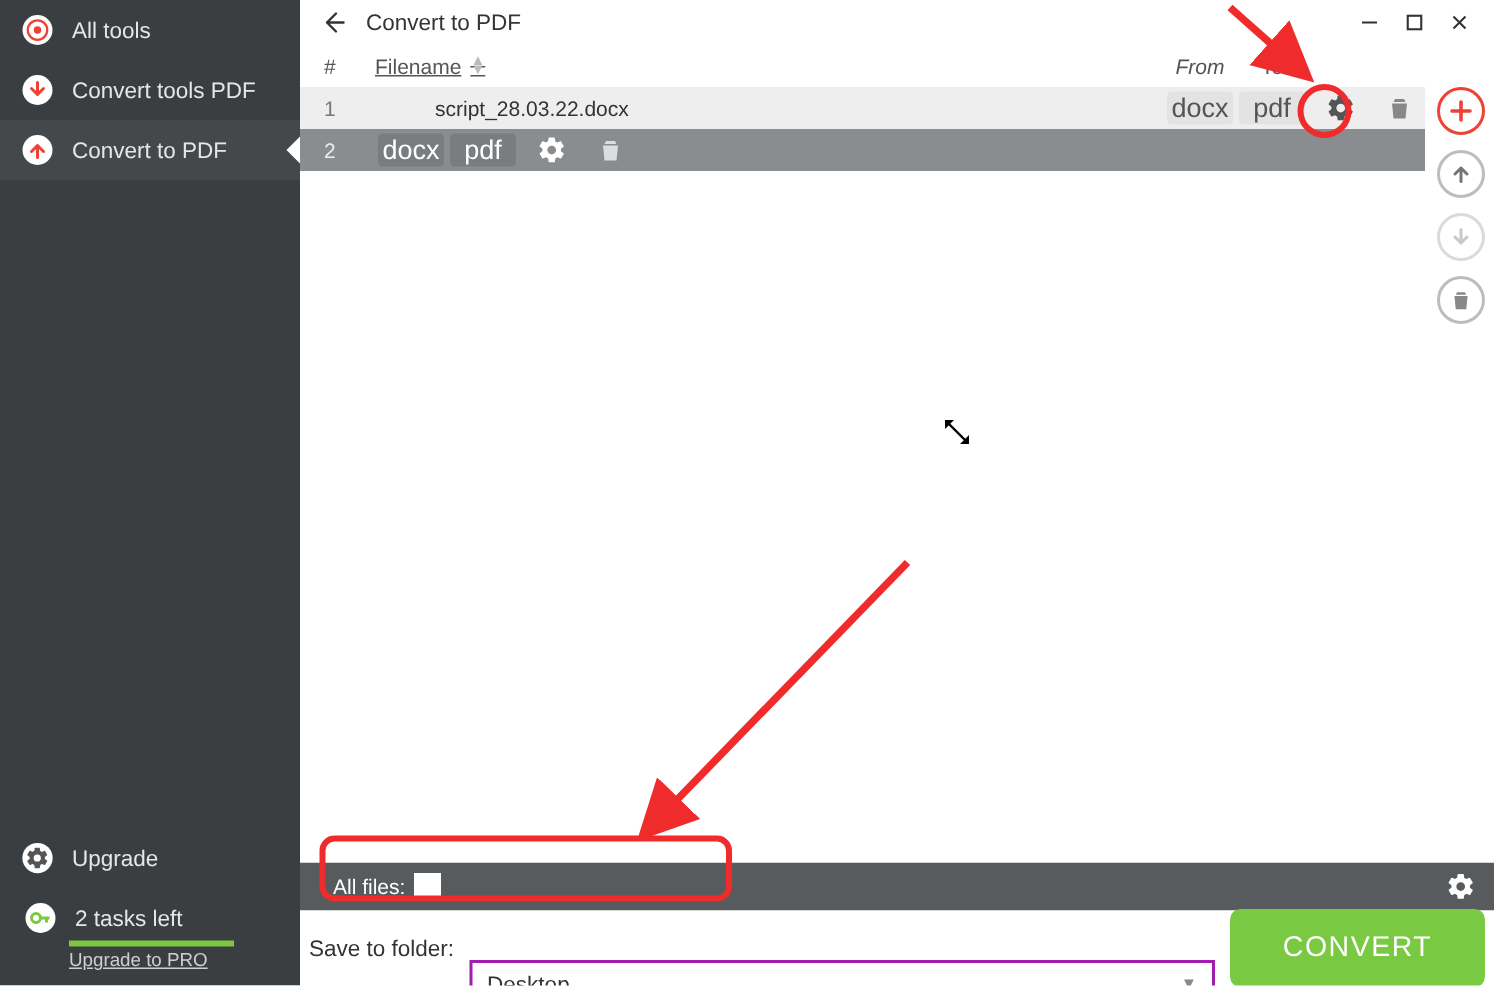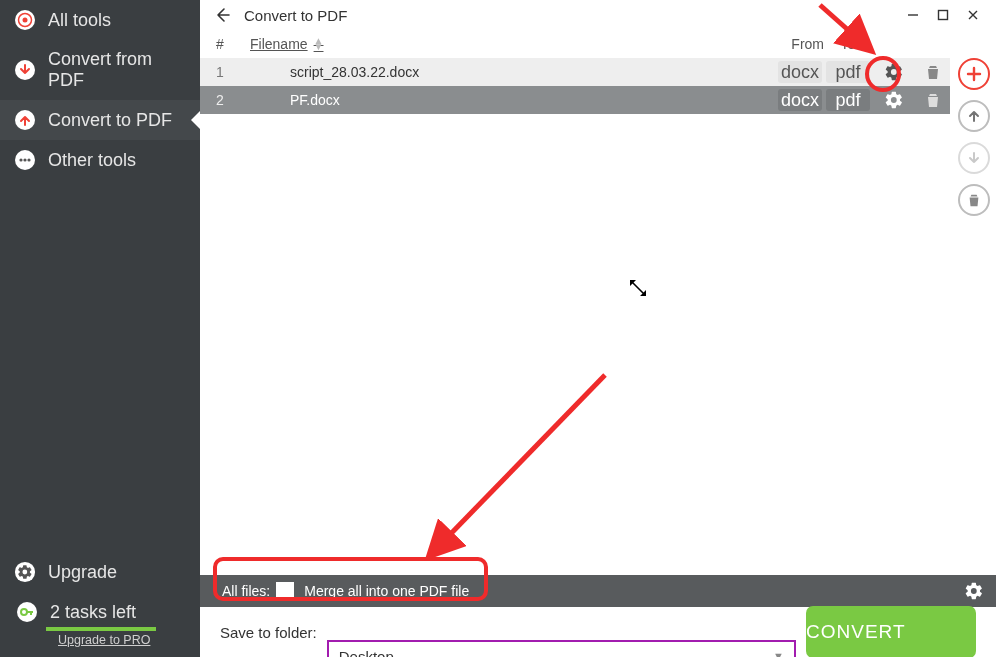--- a/index.html
+++ b/index.html
@@ -2,41 +2,41 @@
 <html><head>
 <meta charset="utf-8">
 <style>
 * { box-sizing: border-box; margin: 0; padding: 0; font-family: "Segoe UI", Arial, sans-serif; }
 html, body { width: 996px; height: 657px; overflow: hidden; background: #fff; }
 .app { display: flex; width: 100%; height: 100%; }
 
 
 .sidebar { width: 200px; background: #3a3e41; color: #e6e6e6; display: flex; flex-direction: column; }
 .sidebar-top { flex: 1; }
-.sidebar-item { display: flex; align-items: center; gap: 12px; padding: 9px 14px; font-size: 18px; cursor: pointer; position: relative; }
+.sidebar-item { display: flex; align-items: center; gap: 12px; padding: 9px 14px; font-size: 15px; cursor: pointer; position: relative; }
 .sidebar-item.active { background: #44484b; }
 .sidebar-item.active::after { content: ""; position: absolute; right: 0; top: 50%; transform: translateY(-50%); border: 9px solid transparent; border-right-color: #fff; }
 .sb-icon { width: 22px; height: 22px; display: flex; align-items: center; justify-content: center; }
 .sidebar-bottom { padding-bottom: 10px; }
 .tasks-bar { height: 4px; background: #7ac943; margin: 2px 14px 2px 46px; width: 110px; }
-.upgrade { font-size: 12.5px; text-decoration: underline; margin-left: 58px; color: #cfcfcf; cursor: pointer; }
+.upgrade { font-size: 12.5px; text-decoration: underline; margin-left: 46px; color: #cfcfcf; cursor: pointer; }
 
 
 .main { flex: 1; display: flex; flex-direction: column; position: relative; }
 .titlebar { height: 30px; display: flex; align-items: center; padding: 0 8px; }
 .tb-back { width: 28px; height: 28px; display: flex; align-items: center; justify-content: center; cursor: pointer; }
 .tb-title { font-size: 15px; color: #333; margin-left: 8px; }
 .tb-controls { margin-left: auto; display: flex; }
 .tb-btn { width: 30px; height: 28px; display: flex; align-items: center; justify-content: center; cursor: pointer; font-size: 14px; color: #333; }
 
 
 .thead { display: flex; align-items: center; height: 28px; font-size: 14px; color: #555; padding-left: 16px; }
 .col-num { width: 34px; text-align: left; }
 .col-name { flex: 1; display: flex; align-items: center; gap: 6px; text-decoration: underline; }
-.col-from { width: 48px; text-align: right; }
+.col-from { width: 48px; text-align: center; font-style: italic; }
 .col-to { width: 48px; text-align: center; }
 .col-gear { width: 44px; }
 .col-del { width: 34px; }
 .sort-icon { font-size: 10px; color: #bbb; line-height: 0.6; display: inline-flex; flex-direction: column; }
 
 
 .tbody { }
 .trow { display: flex; align-items: center; height: 28px; font-size: 14px; padding-left: 16px; }
 .trow.r1 { background: #eeeeee; color: #333; }
 .trow.r2 { background: #8a8d8f; color: #fff; }
@@ -56,25 +56,25 @@
 .rail { position: absolute; right: 6px; top: 58px; display: flex; flex-direction: column; gap: 10px; }
 .rail-btn { width: 32px; height: 32px; border: 2px solid #bdbdbd; border-radius: 50%; display: flex; align-items: center; justify-content: center; cursor: pointer; color: #9e9e9e; background: #fff; }
 .rail-btn.add { border-color: #ef4136; color: #ef4136; }
 
 
 .allfiles { height: 32px; background: #585b5d; color: #fff; display: flex; align-items: center; font-size: 14px; padding: 0 12px 0 22px; }
 .allfiles .chk { width: 18px; height: 18px; background: #fff; margin: 0 10px 0 6px; cursor: pointer; }
 .allfiles .gear-right { margin-left: auto; cursor: pointer; }
 
 
-.saverow { height: 50px; display: flex; align-items: center; padding: 0 20px; gap: 10px; background: #fff; }
+.saverow { height: 50px; display: flex; align-items: center; padding: 0 6px; gap: 10px; background: #fff; }
 .save-label { font-size: 15px; color: #333; }
 .save-select { flex: 1; height: 32px; border: 2px solid #a21caf; display: flex; align-items: center; padding: 0 10px; font-size: 15px; color: #333; cursor: pointer; position: relative; background: #fff; margin-top: 48px; }
 .save-select .caret { margin-left: auto; color: #888; font-size: 11px; }
-.convert-btn { width: 170px; height: 52px; background: #7ac943; color: #fff; border-radius: 7px; display: flex; align-items: center; font-size: 19px; letter-spacing: 1px; cursor: pointer; font-weight: 500; }
+.convert-btn { width: 170px; height: 52px; background: #7ac943; color: #fff; border-radius: 7px; display: flex; align-items: center; justify-content: center; font-size: 19px; letter-spacing: 1px; cursor: pointer; font-weight: 500; }
 
 
 .annot-circle { position: absolute; border: 4px solid #ef2b2b; border-radius: 50%; pointer-events: none; }
 .annot-arrow-svg { position: absolute; pointer-events: none; }
 .annot-rect { position: absolute; border: 4px solid #ef2b2b; border-radius: 10px; pointer-events: none; }
 .cursor { position: absolute; pointer-events: none; }
 
 
 svg { display: block; }
 </style>
@@ -95,41 +95,30 @@
         </span>
         <span>All tools</span>
       </div>
       <div class="sidebar-item">
         <span class="sb-icon">
           <svg width="22" height="22" viewBox="0 0 22 22">
               <circle cx="11" cy="11" r="10" fill="#fff"></circle>
               <path d="M11 6 v8 M7 10 l4 4 l4 -4" fill="none" stroke="#ef4136" stroke-width="2" stroke-linecap="round" stroke-linejoin="round"></path>
             </svg>
         </span>
-        <span>Convert from PDF</span>
+        <span>Convert tools PDF</span>
       </div>
       <div class="sidebar-item active">
         <span class="sb-icon">
           <svg width="22" height="22" viewBox="0 0 22 22">
               <circle cx="11" cy="11" r="10" fill="#fff"></circle>
               <path d="M11 16 v-8 M7 12 l4 -4 l4 4" fill="none" stroke="#ef4136" stroke-width="2" stroke-linecap="round" stroke-linejoin="round"></path>
             </svg>
         </span>
         <span>Convert to PDF</span>
-      </div>
-      <div class="sidebar-item">
-        <span class="sb-icon">
-          <svg width="22" height="22" viewBox="0 0 22 22">
-              <circle cx="11" cy="11" r="10" fill="#fff"></circle>
-              <circle cx="7" cy="11" r="1.6" fill="#555"></circle>
-              <circle cx="11" cy="11" r="1.6" fill="#555"></circle>
-              <circle cx="15" cy="11" r="1.6" fill="#555"></circle>
-            </svg>
-        </span>
-        <span>Other tools</span>
       </div>
     </div>
     <div class="sidebar-bottom">
       <div class="sidebar-item">
         <span class="sb-icon">
           <svg width="22" height="22" viewBox="0 0 24 24">
               <circle cx="12" cy="12" r="11" fill="#fff"></circle>
               <path fill="#555" d="M19.14,12.94a7,7,0,0,0,.05-.94,7,7,0,0,0-.05-.94l2.11-1.65a.5.5,0,0,0,.12-.64l-2-3.46a.5.5,0,0,0-.61-.22l-2.49,1a7,7,0,0,0-1.63-.94l-.38-2.65A.5.5,0,0,0,13.77,2H9.77a.5.5,0,0,0-.49.42L8.9,5.07A7,7,0,0,0,7.27,6l-2.49-1a.5.5,0,0,0-.61.22l-2,3.46a.5.5,0,0,0,.12.64L4.4,11a7,7,0,0,0,0,1.88L2.29,14.51a.5.5,0,0,0-.12.64l2,3.46a.5.5,0,0,0,.61.22l2.49-1a7,7,0,0,0,1.63.94l.38,2.65a.5.5,0,0,0,.49.42h4a.5.5,0,0,0,.49-.42l.38-2.65a7,7,0,0,0,1.63-.94l2.49,1a.5.5,0,0,0,.61-.22l2-3.46a.5.5,0,0,0-.12-.64ZM11.77,15.5A3.5,3.5,0,1,1,15.27,12,3.5,3.5,0,0,1,11.77,15.5Z" transform="scale(0.75) translate(4 4)"></path>
             </svg>
         </span>
@@ -205,42 +194,40 @@
             </svg>
         </div>
         <div class="cell-del">
           <svg width="16" height="16" viewBox="0 0 16 16">
               <path fill="#888" d="M3 5h10l-1 10H4L3 5zm2-3h6l1 2H4l1-2z"></path>
             </svg>
         </div>
       </div>
       <div class="trow r2">
         <div class="cell-num">2</div>
-        <div class="cell-name">PF.docx</div>
         <div class="cell-tag">docx</div>
         <div class="cell-tag">pdf</div>
         <div class="cell-gear">
           <svg width="20" height="20" viewBox="0 0 24 24">
               <path fill="#fff" d="M19.14,12.94a7,7,0,0,0,.05-.94,7,7,0,0,0-.05-.94l2.11-1.65a.5.5,0,0,0,.12-.64l-2-3.46a.5.5,0,0,0-.61-.22l-2.49,1a7,7,0,0,0-1.63-.94l-.38-2.65A.5.5,0,0,0,13.77,2H9.77a.5.5,0,0,0-.49.42L8.9,5.07A7,7,0,0,0,7.27,6l-2.49-1a.5.5,0,0,0-.61.22l-2,3.46a.5.5,0,0,0,.12.64L4.4,11a7,7,0,0,0,0,1.88L2.29,14.51a.5.5,0,0,0-.12.64l2,3.46a.5.5,0,0,0,.61.22l2.49-1a7,7,0,0,0,1.63.94l.38,2.65a.5.5,0,0,0,.49.42h4a.5.5,0,0,0,.49-.42l.38-2.65a7,7,0,0,0,1.63-.94l2.49,1a.5.5,0,0,0,.61-.22l2-3.46a.5.5,0,0,0-.12-.64ZM11.77,15.5A3.5,3.5,0,1,1,15.27,12,3.5,3.5,0,0,1,11.77,15.5Z"></path>
             </svg>
         </div>
         <div class="cell-del">
           <svg width="16" height="16" viewBox="0 0 16 16">
               <path fill="#ddd" d="M3 5h10l-1 10H4L3 5zm2-3h6l1 2H4l1-2z"></path>
             </svg>
         </div>
       </div>
     </div>
 
     <div class="canvas"></div>
 
     <div class="allfiles">
       <span>All files:</span>
       <span class="chk"></span>
-      <span>Merge all into one PDF file</span>
       <span class="gear-right">
         <svg width="20" height="20" viewBox="0 0 24 24">
             <path fill="#fff" d="M19.14,12.94a7,7,0,0,0,.05-.94,7,7,0,0,0-.05-.94l2.11-1.65a.5.5,0,0,0,.12-.64l-2-3.46a.5.5,0,0,0-.61-.22l-2.49,1a7,7,0,0,0-1.63-.94l-.38-2.65A.5.5,0,0,0,13.77,2H9.77a.5.5,0,0,0-.49.42L8.9,5.07A7,7,0,0,0,7.27,6l-2.49-1a.5.5,0,0,0-.61.22l-2,3.46a.5.5,0,0,0,.12.64L4.4,11a7,7,0,0,0,0,1.88L2.29,14.51a.5.5,0,0,0-.12.64l2,3.46a.5.5,0,0,0,.61.22l2.49-1a7,7,0,0,0,1.63.94l.38,2.65a.5.5,0,0,0,.49.42h4a.5.5,0,0,0,.49-.42l.38-2.65a7,7,0,0,0,1.63-.94l2.49,1a.5.5,0,0,0,.61-.22l2-3.46a.5.5,0,0,0-.12-.64ZM11.77,15.5A3.5,3.5,0,1,1,15.27,12,3.5,3.5,0,0,1,11.77,15.5Z"></path>
           </svg>
       </span>
     </div>
 
     <div class="saverow">
       <span class="save-label">Save to folder:</span>
       <div class="save-select">

